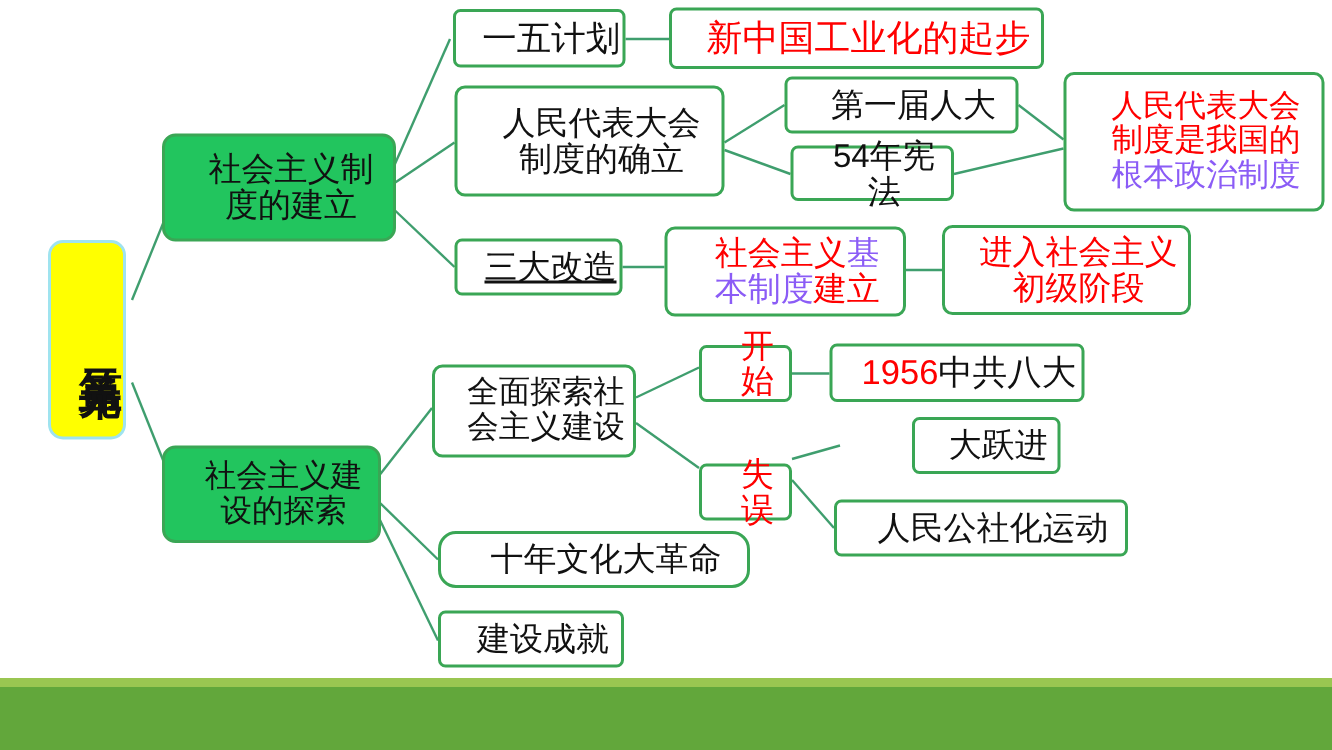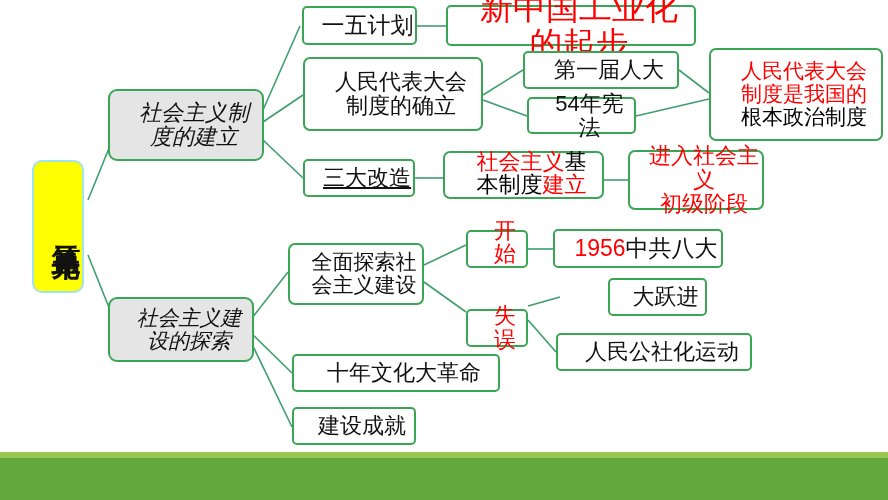--- a/index.html
+++ b/index.html
@@ -47,30 +47,29 @@
     border: 2px solid #9fe3ef;
     border-radius: 10px;
     writing-mode: vertical-rl;
     text-orientation: upright;
     font-weight: bold;
     letter-spacing: 2px;
     line-height: 1;
   }
   
   .node.branch {
-    background: #e5e5e5;
+    background: #22c55e;
     border: 2px solid #3aa655;
     border-radius: 9px;
-    font-style: italic;
   }
   .node.sq {
     border-radius: 5px;
   }
   .red  { color: #ff0000; }
-  .grn  { color: #000000; }
+  .grn  { color: #8b5cf6; }
   .blk  { color: #111111; }
 
   .node .line { display: block; }
 
   
   #footer {
     position: absolute;
     left: 0;
     bottom: 0;
     width: 888px;
@@ -140,45 +139,45 @@
   <div class="node root" style="left:32px; top:160px; width:52px; height:133px; font-size:29px;">第二单元</div>
 
   <div class="node branch" style="left:108px; top:89px; width:156px; height:72px; font-size:22px;">社会主义制
 度的建立</div>
 
   <div class="node branch" style="left:108px; top:297px; width:146px; height:65px; font-size:21px;">社会主义建
 设的探索</div>
 
   <div class="node sq" style="left:302px; top:6px; width:115px; height:39px; font-size:23px;">一五计划</div>
 
-  <div class="node sq" style="left:446px; top:5px; width:250px; height:41px; font-size:33px;">
+  <div class="node sq" style="left:446px; top:5px; width:250px; height:41px; font-size:24px;">
     <span class="red">新中国工业化的起步</span>
   </div>
 
   <div class="node" style="left:303px; top:57px; width:180px; height:74px; font-size:22px;">人民代表大会
 制度的确立</div>
 
   <div class="node sq" style="left:523px; top:51px; width:156px; height:38px; font-size:22px;text-align:center;">第一届人大</div>
 
   <div class="node sq" style="left:527px; top:97px; width:109px; height:37px; font-size:22px;">54年宪法</div>
 
   <div class="node" style="left:709px; top:48px; width:174px; height:93px; font-size:21px; flex-direction:column; justify-content:center;">
     <span class="line red">人民代表大会</span>
     <span class="line red">制度是我国的</span>
     <span class="line grn">根本政治制度</span>
   </div>
 
   <div class="node sq" style="left:303px; top:159px; width:112px; height:38px; font-size:22px;text-decoration:underline;">三大改造</div>
 
-  <div class="node" style="left:443px; top:151px; width:161px; height:48px; font-size:22px; flex-direction:column; justify-content:flex-end;">
+  <div class="node" style="left:443px; top:151px; width:161px; height:60px; font-size:22px; flex-direction:column; justify-content:center;">
     <span class="line"><span class="red">社会主义</span><span class="grn">基</span></span>
     <span class="line"><span class="grn">本制度</span><span class="red">建立</span></span>
   </div>
 
-  <div class="node" style="left:628px; top:150px; width:136px; height:60px; font-size:22px;">
+  <div class="node" style="left:628px; top:150px; width:166px; height:60px; font-size:22px;">
     <span class="red">进入社会主义
 初级阶段</span>
   </div>
 
   <div class="node" style="left:288px; top:243px; width:136px; height:62px; font-size:21px;">全面探索社
 会主义建设</div>
 
   <div class="node sq" style="left:466px; top:230px; width:62px; height:38px; font-size:22px;align-items:flex-end;">
     <span class="red">开始</span>
   </div>
@@ -188,21 +187,21 @@
   </div>
 
   <div class="node sq" style="left:466px; top:294px; width:62px; height:38px; font-size:22px;margin-top:15px;">
     <span class="red">失误</span>
   </div>
 
   <div class="node sq" style="left:560px; top:278px; width:99px; height:38px; font-size:22px;margin-left:48px;">大跃进</div>
 
   <div class="node sq" style="left:556px; top:333px; width:196px; height:38px; font-size:22px;">人民公社化运动</div>
 
-  <div class="node sq" style="left:292px; top:354px; width:208px; height:38px; font-size:22px;">十年文化大革命</div>
+  <div class="node sq" style="left:292px; top:354px; width:208px; height:38px; font-size:22px;border-radius:12px;">十年文化大革命</div>
 
   <div class="node sq" style="left:292px; top:407px; width:124px; height:38px; font-size:22px;">建设成就</div>
 
   <div id="footer">
     <div id="footer-stripe"></div>
   </div>
 
 </div>
 
 </body></html>

